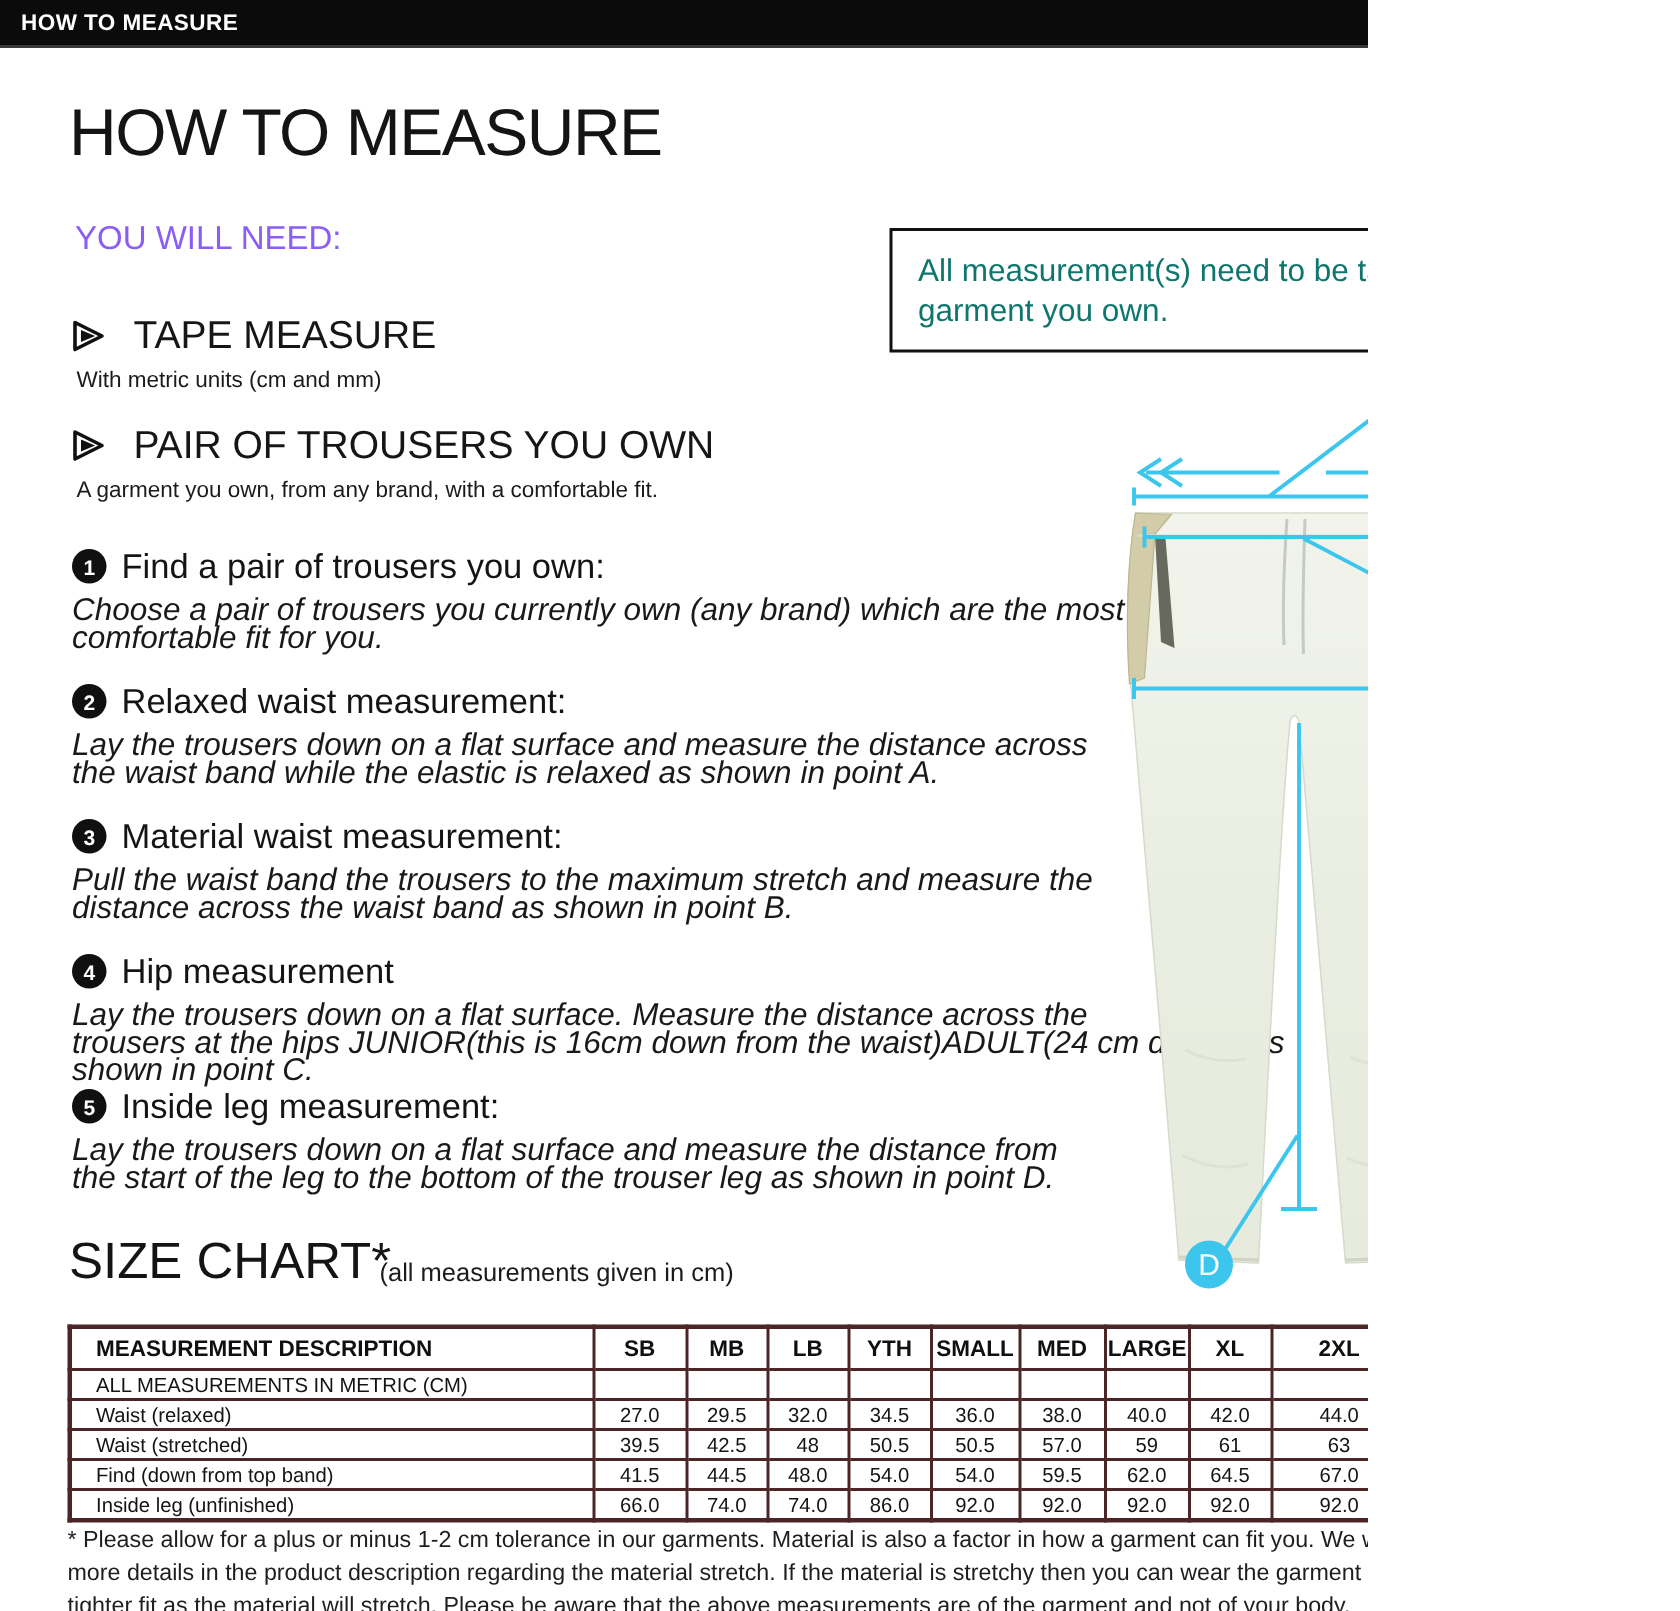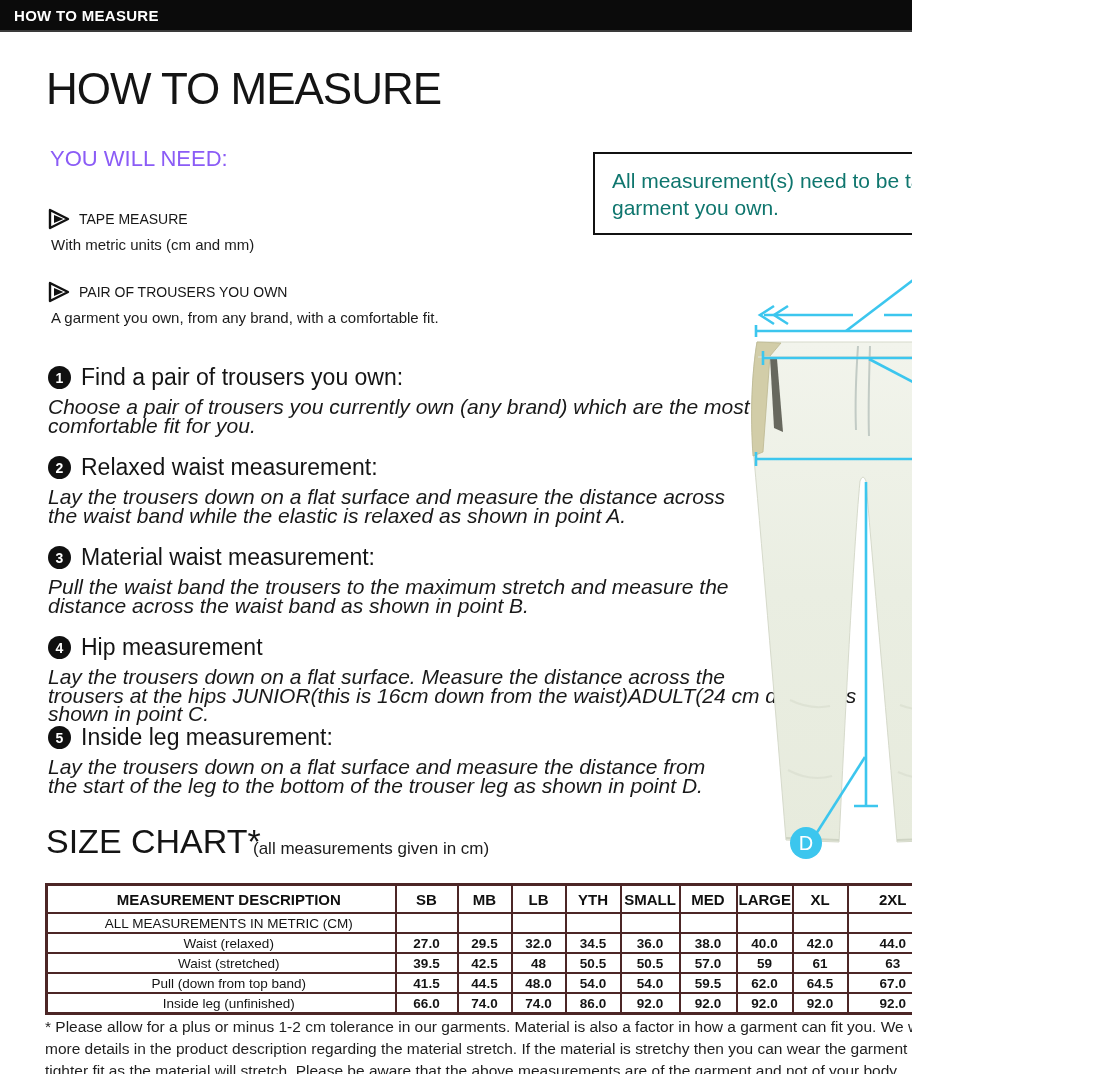--- a/index.html
+++ b/index.html
@@ -12,21 +12,21 @@
   #topbar .bar-title{color:#ffffff;font-size:15px;font-weight:600;letter-spacing:.3px;margin-left:14px;}
   #topbar .bar-logo{position:absolute;right:8px;top:1px;width:46px;text-align:center;color:#fff;}
   #topbar .bar-logo .logo-word{font-size:4.5px;letter-spacing:.8px;font-weight:700;margin-top:-2px;}
 
   
   .h1{position:absolute;left:46px;top:64px;font-size:44px;letter-spacing:-1px;color:#141414;}
   .h2-ywn{position:absolute;left:50px;top:146px;font-size:22px;color:#8b5cf6;}
 
   .need{position:absolute;left:48px;}
   .need .need-row{display:flex;align-items:center;gap:9px;}
-  .need .need-label{font-size:14px;color:#161616;}
+  .need .need-label{font-size:26px;color:#161616;margin-left:10px;}
   .need .need-desc{font-size:15px;margin-top:6px;margin-left:3px;color:#1b1b1b;}
 
   .step{position:absolute;left:48px;}
   .step .step-row{display:flex;align-items:center;gap:10px;}
   .step .badge{width:23px;height:23px;border-radius:50%;background:#101010;color:#fff;
                display:flex;align-items:center;justify-content:center;font-size:14px;font-weight:700;}
   .step .step-title{font-size:23px;color:#141414;}
   .step .step-body{font-size:21px;line-height:18.5px;margin-top:7px;white-space:pre-line;color:#191919;font-style:italic;}
 
   
@@ -35,22 +35,22 @@
 
   
   #sc-head{position:absolute;left:46px;top:822px;font-size:34px;color:#141414;}
   #sc-sub{position:absolute;left:253px;top:839px;font-size:17px;color:#1b1b1b;}
 
   
   #size-table{position:absolute;left:45px;top:883px;width:892px;border-collapse:collapse;table-layout:fixed;
               border:3px solid #4c2626;}
   #size-table td,#size-table th{border:2px solid #4c2626;overflow:hidden;white-space:nowrap;}
   #size-table th{height:24px;font-size:15px;font-weight:700;color:#101010;}
-  #size-table th.desc, #size-table td.desc{text-align:center;padding-left:16px;}
-  #size-table td{height:16px;text-align:center;font-size:13.5px;font-weight:700;color:#141414;}
+  #size-table th.desc, #size-table td.desc{text-align:left;padding-left:16px;}
+  #size-table td{height:16px;text-align:center;font-size:13.5px;font-weight:400;color:#141414;}
   #size-table td.metric{font-size:11.5px;font-weight:700;}
   #size-table td.desc{font-size:13.5px;font-weight:400;}
 
   #footer-note{position:absolute;left:45px;top:1016px;width:1050px;font-size:15.5px;line-height:22px;
                white-space:pre-line;color:#1e1e1e;}
 </style>
 </head>
 <body>
 
 <div id="page">
@@ -270,21 +270,21 @@
       <td>42.5</td>
       <td>48</td>
       <td>50.5</td>
       <td>50.5</td>
       <td>57.0</td>
       <td>59</td>
       <td>61</td>
       <td>63</td>
     </tr>
     <tr>
-      <td class="desc">Pull (down from top band)</td>
+      <td class="desc">Find (down from top band)</td>
       <td>41.5</td>
       <td>44.5</td>
       <td>48.0</td>
       <td>54.0</td>
       <td>54.0</td>
       <td>59.5</td>
       <td>62.0</td>
       <td>64.5</td>
       <td>67.0</td>
     </tr>

